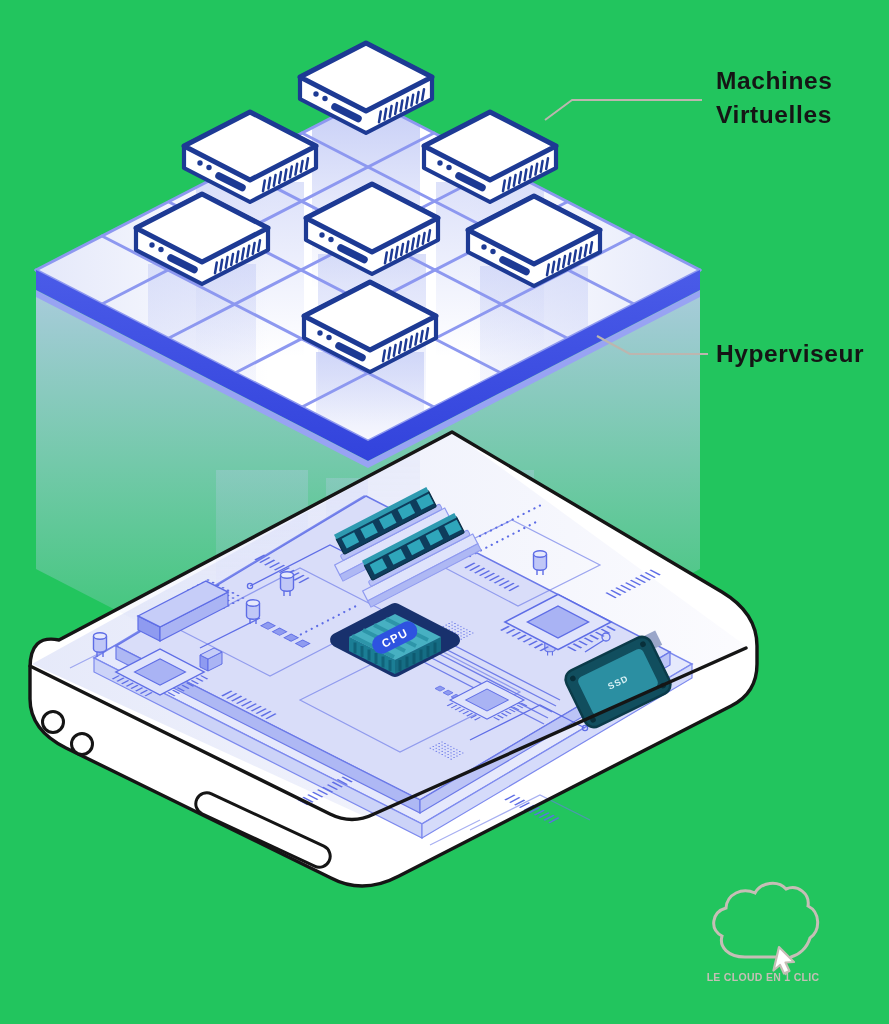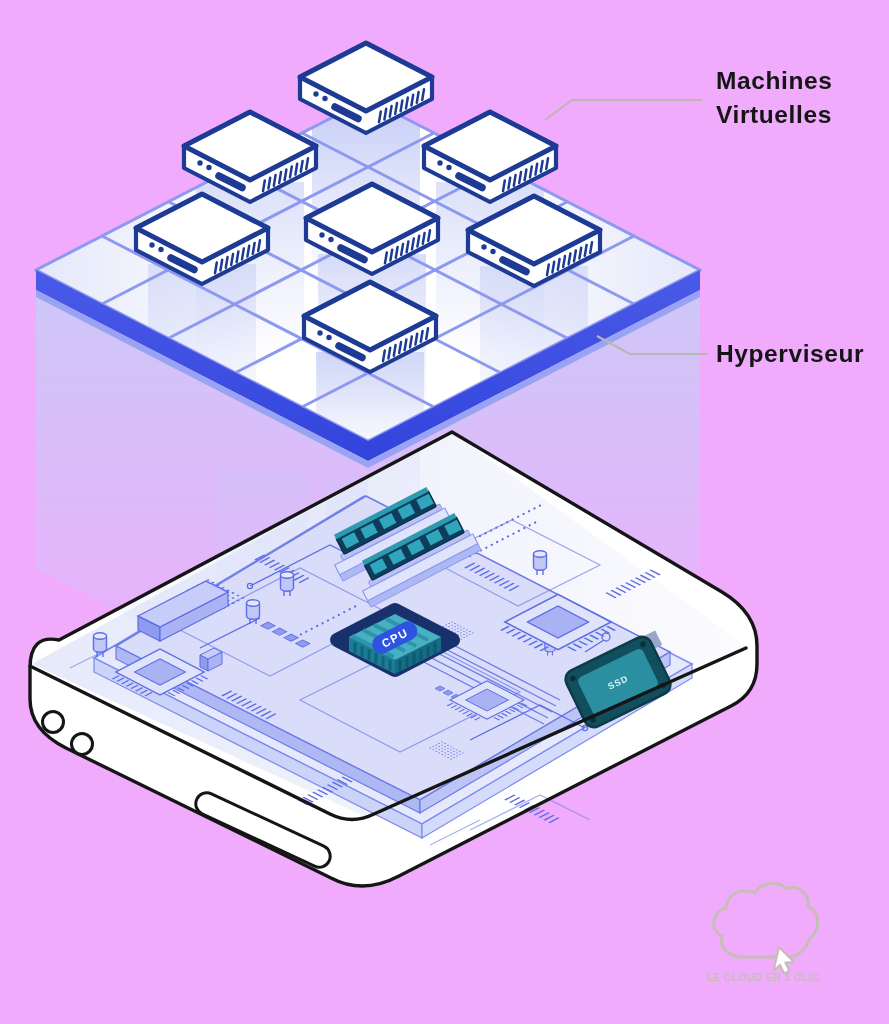--- a/index.html
+++ b/index.html
@@ -1,16 +1,16 @@
 <!DOCTYPE html>
 <html><head>
 <meta charset="utf-8">
 <style>
   html,body{margin:0;padding:0;background:#ffffff;}
-  .stage{position:relative;width:889px;height:1024px;background:#f0abfc;overflow:hidden;font-family:"Liberation Sans",sans-serif;}
+  .stage{position:relative;width:889px;height:1024px;background:#22c55e;overflow:hidden;font-family:"Liberation Sans",sans-serif;}
   .lbl{font:700 24.5px "Liberation Sans",sans-serif;letter-spacing:.6px;fill:#151515;}
   .chiplbl{font:700 11.5px "Liberation Sans",sans-serif;letter-spacing:1.4px;fill:#ffffff;}
   .ssdlbl{font:700 9px "Liberation Sans",sans-serif;letter-spacing:1px;fill:#d8f1f5;}
   .logolbl{font:700 10.5px "Liberation Sans",sans-serif;letter-spacing:.3px;fill:#c6beb6;}
 </style>
 </head>
 <body>
 
 <div class="stage">
 <svg width="889" height="1024" viewBox="0 0 889 1024">

